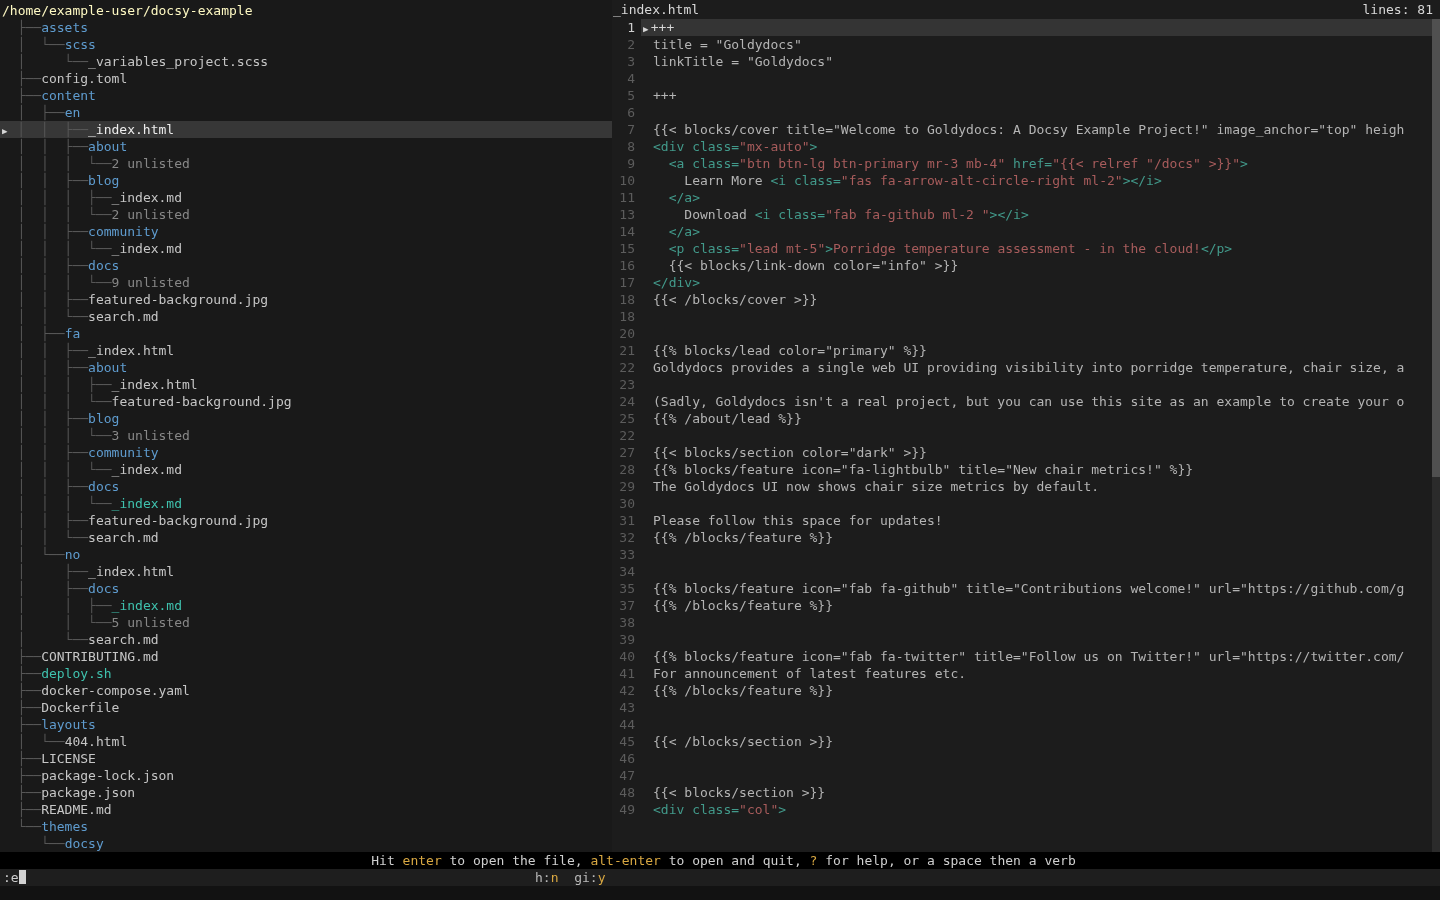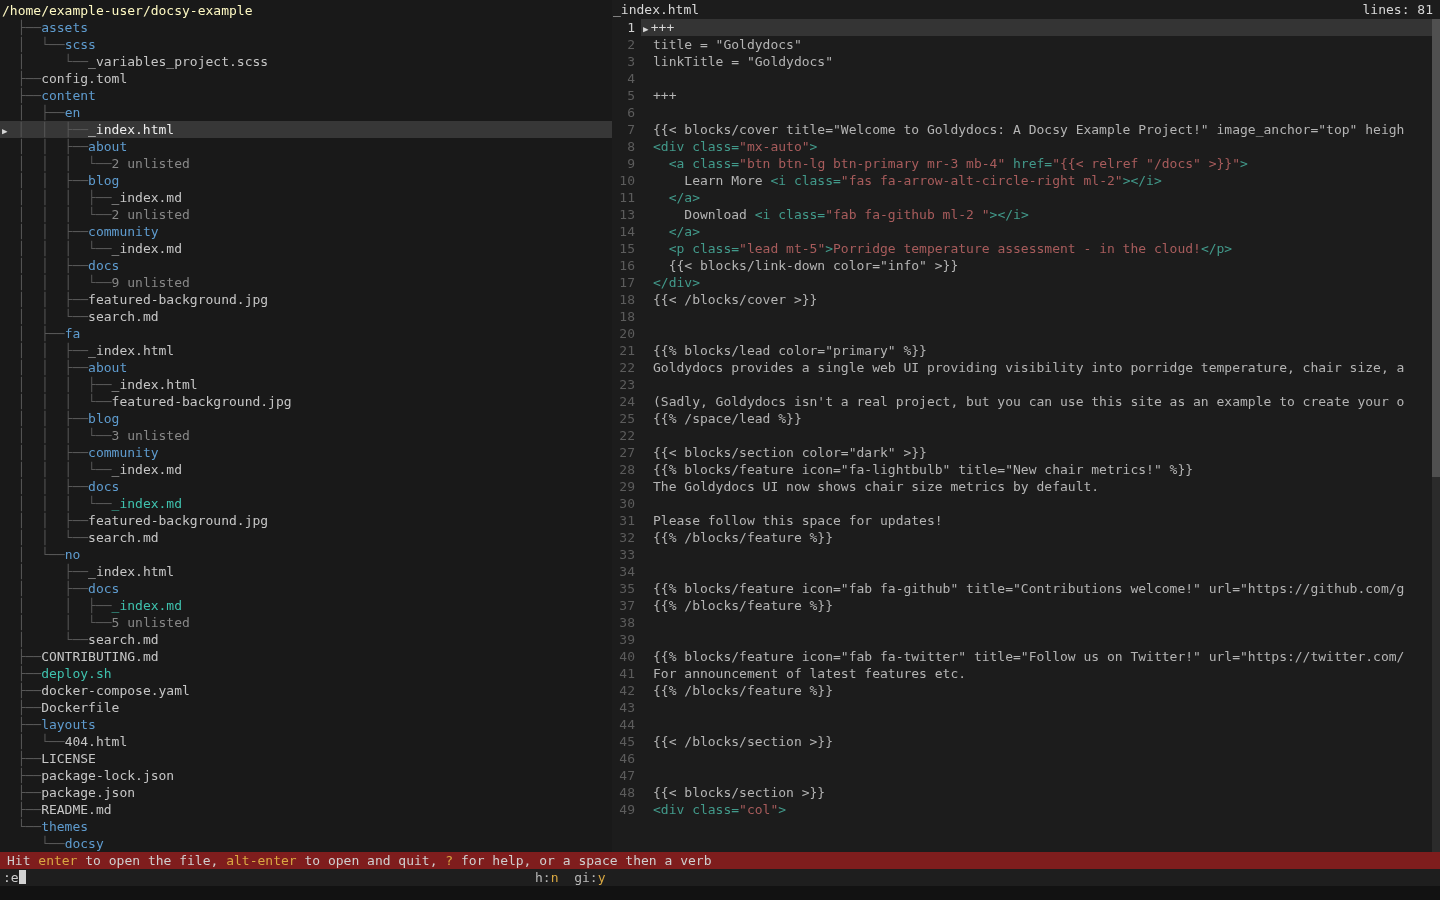--- a/index.html
+++ b/index.html
@@ -54,22 +54,23 @@
   
   .sb-track {
     position:absolute; left:1432px; top:19px; width:8px; height:833px;
     background:#2b2b2b;
   }
   .sb-thumb { position:absolute; left:0; top:0; width:8px; height:458px; background:#505050; }
 
   
   .status {
     position:absolute; top:852px; left:0; width:1440px; height:22px;
-    line-height:17px; background:#7f1d1d; white-space:pre; padding-left:7px;
+    line-height:17px; background:#000000; white-space:pre; padding-left:7px;
     overflow:hidden;
+    text-align:center;
   }
   .status .c-p { color:#cfcfcf; }
   .c-y { color:#d9a842; }
 
   .input-row {
     position:absolute; top:869px; left:0; width:1440px; height:17px;
     line-height:17px; background:#1e1e1e; white-space:pre;
   }
   .prompt { position:absolute; left:3px; top:0; color:#cfcfcf; }
   .cursor {
@@ -164,21 +165,21 @@
         <div class="cline"><span class="ln">15</span><span class="lc"><span class="c-p">  </span><span class="c-t">&lt;p class=</span><span class="c-s">"lead mt-5"</span><span class="c-t">&gt;</span><span class="c-s">Porridge temperature assessment - in the cloud!</span><span class="c-t">&lt;/p&gt;</span></span></div>
         <div class="cline"><span class="ln">16</span><span class="lc"><span class="c-p">  {{&lt; blocks/link-down color="info" &gt;}}</span></span></div>
         <div class="cline"><span class="ln">17</span><span class="lc"><span class="c-t">&lt;/div&gt;</span></span></div>
         <div class="cline"><span class="ln">18</span><span class="lc"><span class="c-p">{{&lt; /blocks/cover &gt;}}</span></span></div>
         <div class="cline"><span class="ln">18</span><span class="lc"></span></div>
         <div class="cline"><span class="ln">20</span><span class="lc"></span></div>
         <div class="cline"><span class="ln">21</span><span class="lc"><span class="c-p">{{% blocks/lead color="primary" %}}</span></span></div>
         <div class="cline"><span class="ln">22</span><span class="lc"><span class="c-p">Goldydocs provides a single web UI providing visibility into porridge temperature, chair size, a</span></span></div>
         <div class="cline"><span class="ln">23</span><span class="lc"></span></div>
         <div class="cline"><span class="ln">24</span><span class="lc"><span class="c-p">(Sadly, Goldydocs isn't a real project, but you can use this site as an example to create your o</span></span></div>
-        <div class="cline"><span class="ln">25</span><span class="lc"><span class="c-p">{{% /space/lead %}}</span></span></div>
+        <div class="cline"><span class="ln">25</span><span class="lc"><span class="c-p">{{% /about/lead %}}</span></span></div>
         <div class="cline"><span class="ln">22</span><span class="lc"></span></div>
         <div class="cline"><span class="ln">27</span><span class="lc"><span class="c-p">{{&lt; blocks/section color="dark" &gt;}}</span></span></div>
         <div class="cline"><span class="ln">28</span><span class="lc"><span class="c-p">{{% blocks/feature icon="fa-lightbulb" title="New chair metrics!" %}}</span></span></div>
         <div class="cline"><span class="ln">29</span><span class="lc"><span class="c-p">The Goldydocs UI now shows chair size metrics by default.</span></span></div>
         <div class="cline"><span class="ln">30</span><span class="lc"></span></div>
         <div class="cline"><span class="ln">31</span><span class="lc"><span class="c-p">Please follow this space for updates!</span></span></div>
         <div class="cline"><span class="ln">32</span><span class="lc"><span class="c-p">{{% /blocks/feature %}}</span></span></div>
         <div class="cline"><span class="ln">33</span><span class="lc"></span></div>
         <div class="cline"><span class="ln">34</span><span class="lc"></span></div>
         <div class="cline"><span class="ln">35</span><span class="lc"><span class="c-p">{{% blocks/feature icon="fab fa-github" title="Contributions welcome!" url="https://github.com/g</span></span></div>

